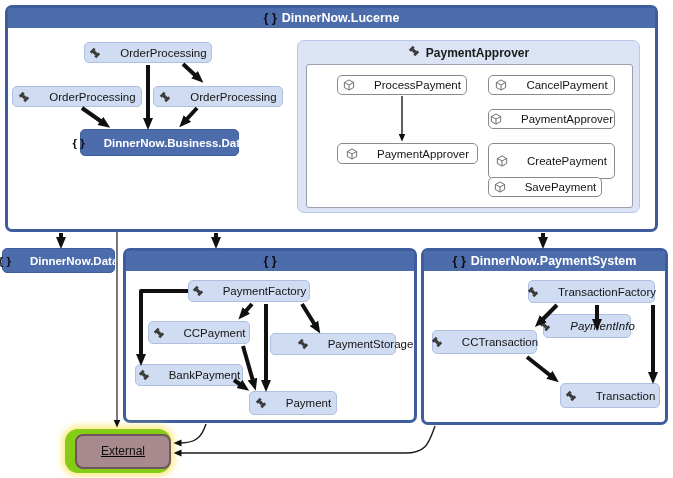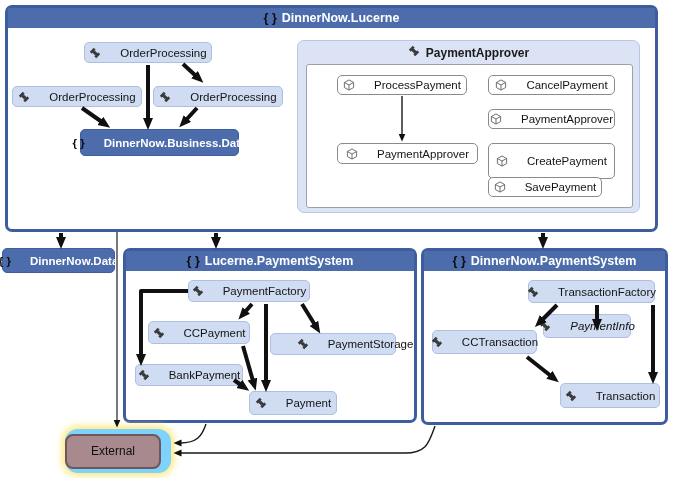--- a/index.html
+++ b/index.html
@@ -26,22 +26,22 @@
   .chip{position:absolute;display:flex;align-items:center;justify-content:center;gap:19px;
         box-sizing:border-box;font-size:11.5px;color:#141414;white-space:nowrap;z-index:5;}
   .chip.class{background:#cfdcf1;border:1px solid #aebfe2;border-radius:5px;}
   .chip.component{background:#ffffff;border:1px solid #8a8a8a;border-radius:5px;}
   .chip.namespace{background:#4d6cab;border:1px solid #3e5d9f;border-radius:5px;
                   color:#ffffff;font-weight:600;}
   .chip .icon{display:flex;align-items:center;}
 
   
   .external-outer{position:absolute;left:65px;top:429px;width:106px;height:44px;
-                  background:#7dd3fc;border-radius:13px;box-shadow:0 0 7px 3px #fce97e;
-                  display:flex;align-items:center;justify-content:flex-start;z-index:4;}
+                  background:#84cc16;border-radius:13px;box-shadow:0 0 7px 3px #fce97e;
+                  display:flex;align-items:center;justify-content:flex-end;z-index:4;text-decoration:underline;}
   .external-inner{width:92px;height:31px;background:#a8898e;border:2px solid #6f565c;
                   border-radius:8px;display:flex;align-items:center;justify-content:center;
                   font-size:12px;color:#101010;}
 
   
   #edges{position:absolute;left:0;top:0;z-index:6;pointer-events:none;}
   .edge-thick{stroke:#101010;stroke-width:4;fill:none;stroke-linejoin:round;}
   .edge-thin{stroke:#1a1a1a;stroke-width:1.4;fill:none;}
   .edge-gray{stroke:#4d4d4d;stroke-width:1.5;fill:none;}
 </style>
@@ -68,21 +68,20 @@
           </svg>
       </span>
       <span>PaymentApprover</span>
     </div>
     <div class="group-body"></div>
   </div>
 
   <div class="ns" style="left:123px;top:248px;width:294px;height:175px;">
     <div class="ns-header">
       <span class="brace">{ }</span>
-      <span>Lucerne.PaymentSystem</span>
     </div>
   </div>
 
   <div class="ns" style="left:421px;top:248px;width:247px;height:177px;">
     <div class="ns-header">
       <span class="brace">{ }</span>
       <span>DinnerNow.PaymentSystem</span>
     </div>
   </div>
 

